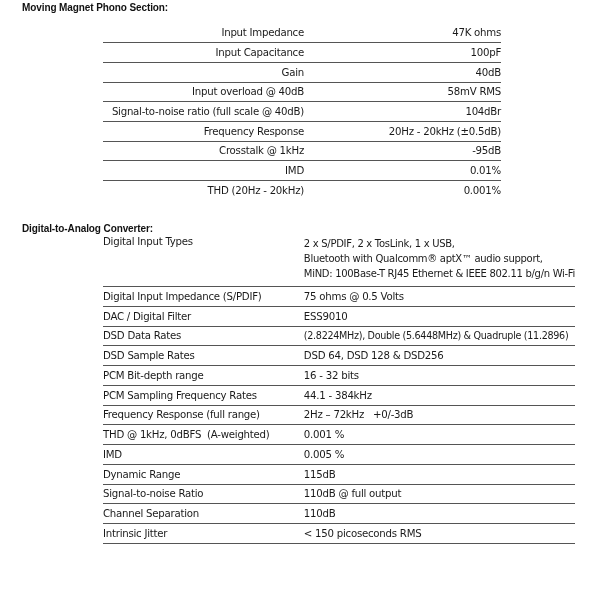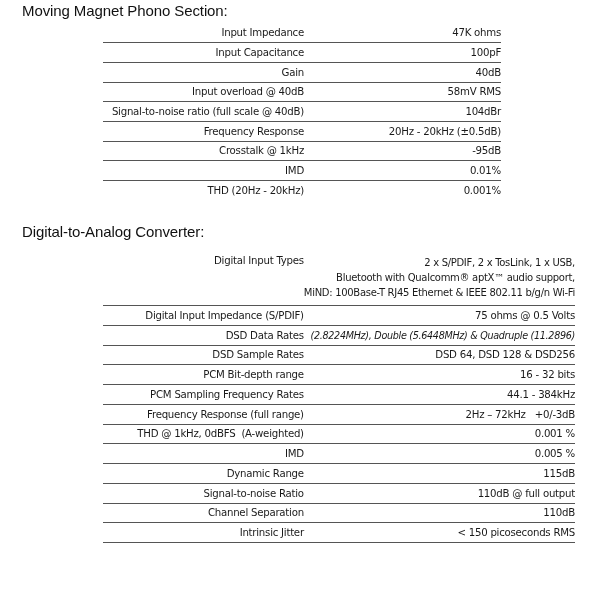--- a/index.html
+++ b/index.html
@@ -12,22 +12,22 @@
       height: 600px;
       position: relative;
       overflow: hidden;
       font-family: "DejaVu Sans", "Liberation Sans", sans-serif;
       color: #1a1a1a;
     }
     .section-title {
       position: absolute;
       left: 22px;
       font-family: "Liberation Sans", "DejaVu Sans", sans-serif;
-      font-weight: normal;
-      font-size: 15px;
+      font-weight: bold;
+      font-size: 10px;
       letter-spacing: -0.1px;
       color: #111;
       margin: 0;
     }
     .spec-table {
       position: absolute;
       left: 103px;
       border-collapse: collapse;
       font-family: "DejaVu Sans", "Liberation Sans", sans-serif;
       font-size: 10.2px;
@@ -48,23 +48,22 @@
     .phono-table {
       top: 23px;
       width: 398px;
     }
     .phono-table tr.row {
       height: 19.7px;
       text-align: right;
     }
     .phono-table td.label { width: 201px; }
     .dac-table {
-      top: 251px;
+      top: 232px;
       width: 472px;
-      text-align: right;
     }
     .dac-table tr.row {
       height: 19.75px;
     }
     .dac-table td.label { width: 201px; }
     .dac-table tr.multi td {
       vertical-align: top;
       height: 50px;
     }
     .dac-table tr.multi td.label {
@@ -138,22 +137,26 @@
         <span class="value-line small">2 x S/PDIF, 2 x TosLink, 1 x USB,</span>
         <span class="value-line small">Bluetooth with Qualcomm® aptX™ audio support,</span>
         <span class="value-line small">MiND: 100Base-T RJ45 Ethernet &amp; IEEE 802.11 b/g/n Wi-Fi</span>
       </td>
     </tr>
     <tr class="row">
       <td class="label">Digital Input Impedance (S/PDIF)</td>
       <td class="value">75 ohms @ 0.5 Volts</td>
     </tr>
     <tr class="row">
+      <td class="label">DAC / Digital Filter</td>
+      <td class="value">ESS9010</td>
+    </tr>
+    <tr class="row">
       <td class="label">DSD Data Rates</td>
-      <td class="value small" style="font-size:9.6px;letter-spacing:-0.3px;font-style:italic;">(2.8224MHz), Double (5.6448MHz) &amp; Quadruple (11.2896)</td>
+      <td class="value small" style="font-size:9.6px;letter-spacing:-0.3px;">(2.8224MHz), Double (5.6448MHz) &amp; Quadruple (11.2896)</td>
     </tr>
     <tr class="row">
       <td class="label">DSD Sample Rates</td>
       <td class="value">DSD 64, DSD 128 &amp; DSD256</td>
     </tr>
     <tr class="row">
       <td class="label">PCM Bit-depth range</td>
       <td class="value">16 - 32 bits</td>
     </tr>
     <tr class="row">

